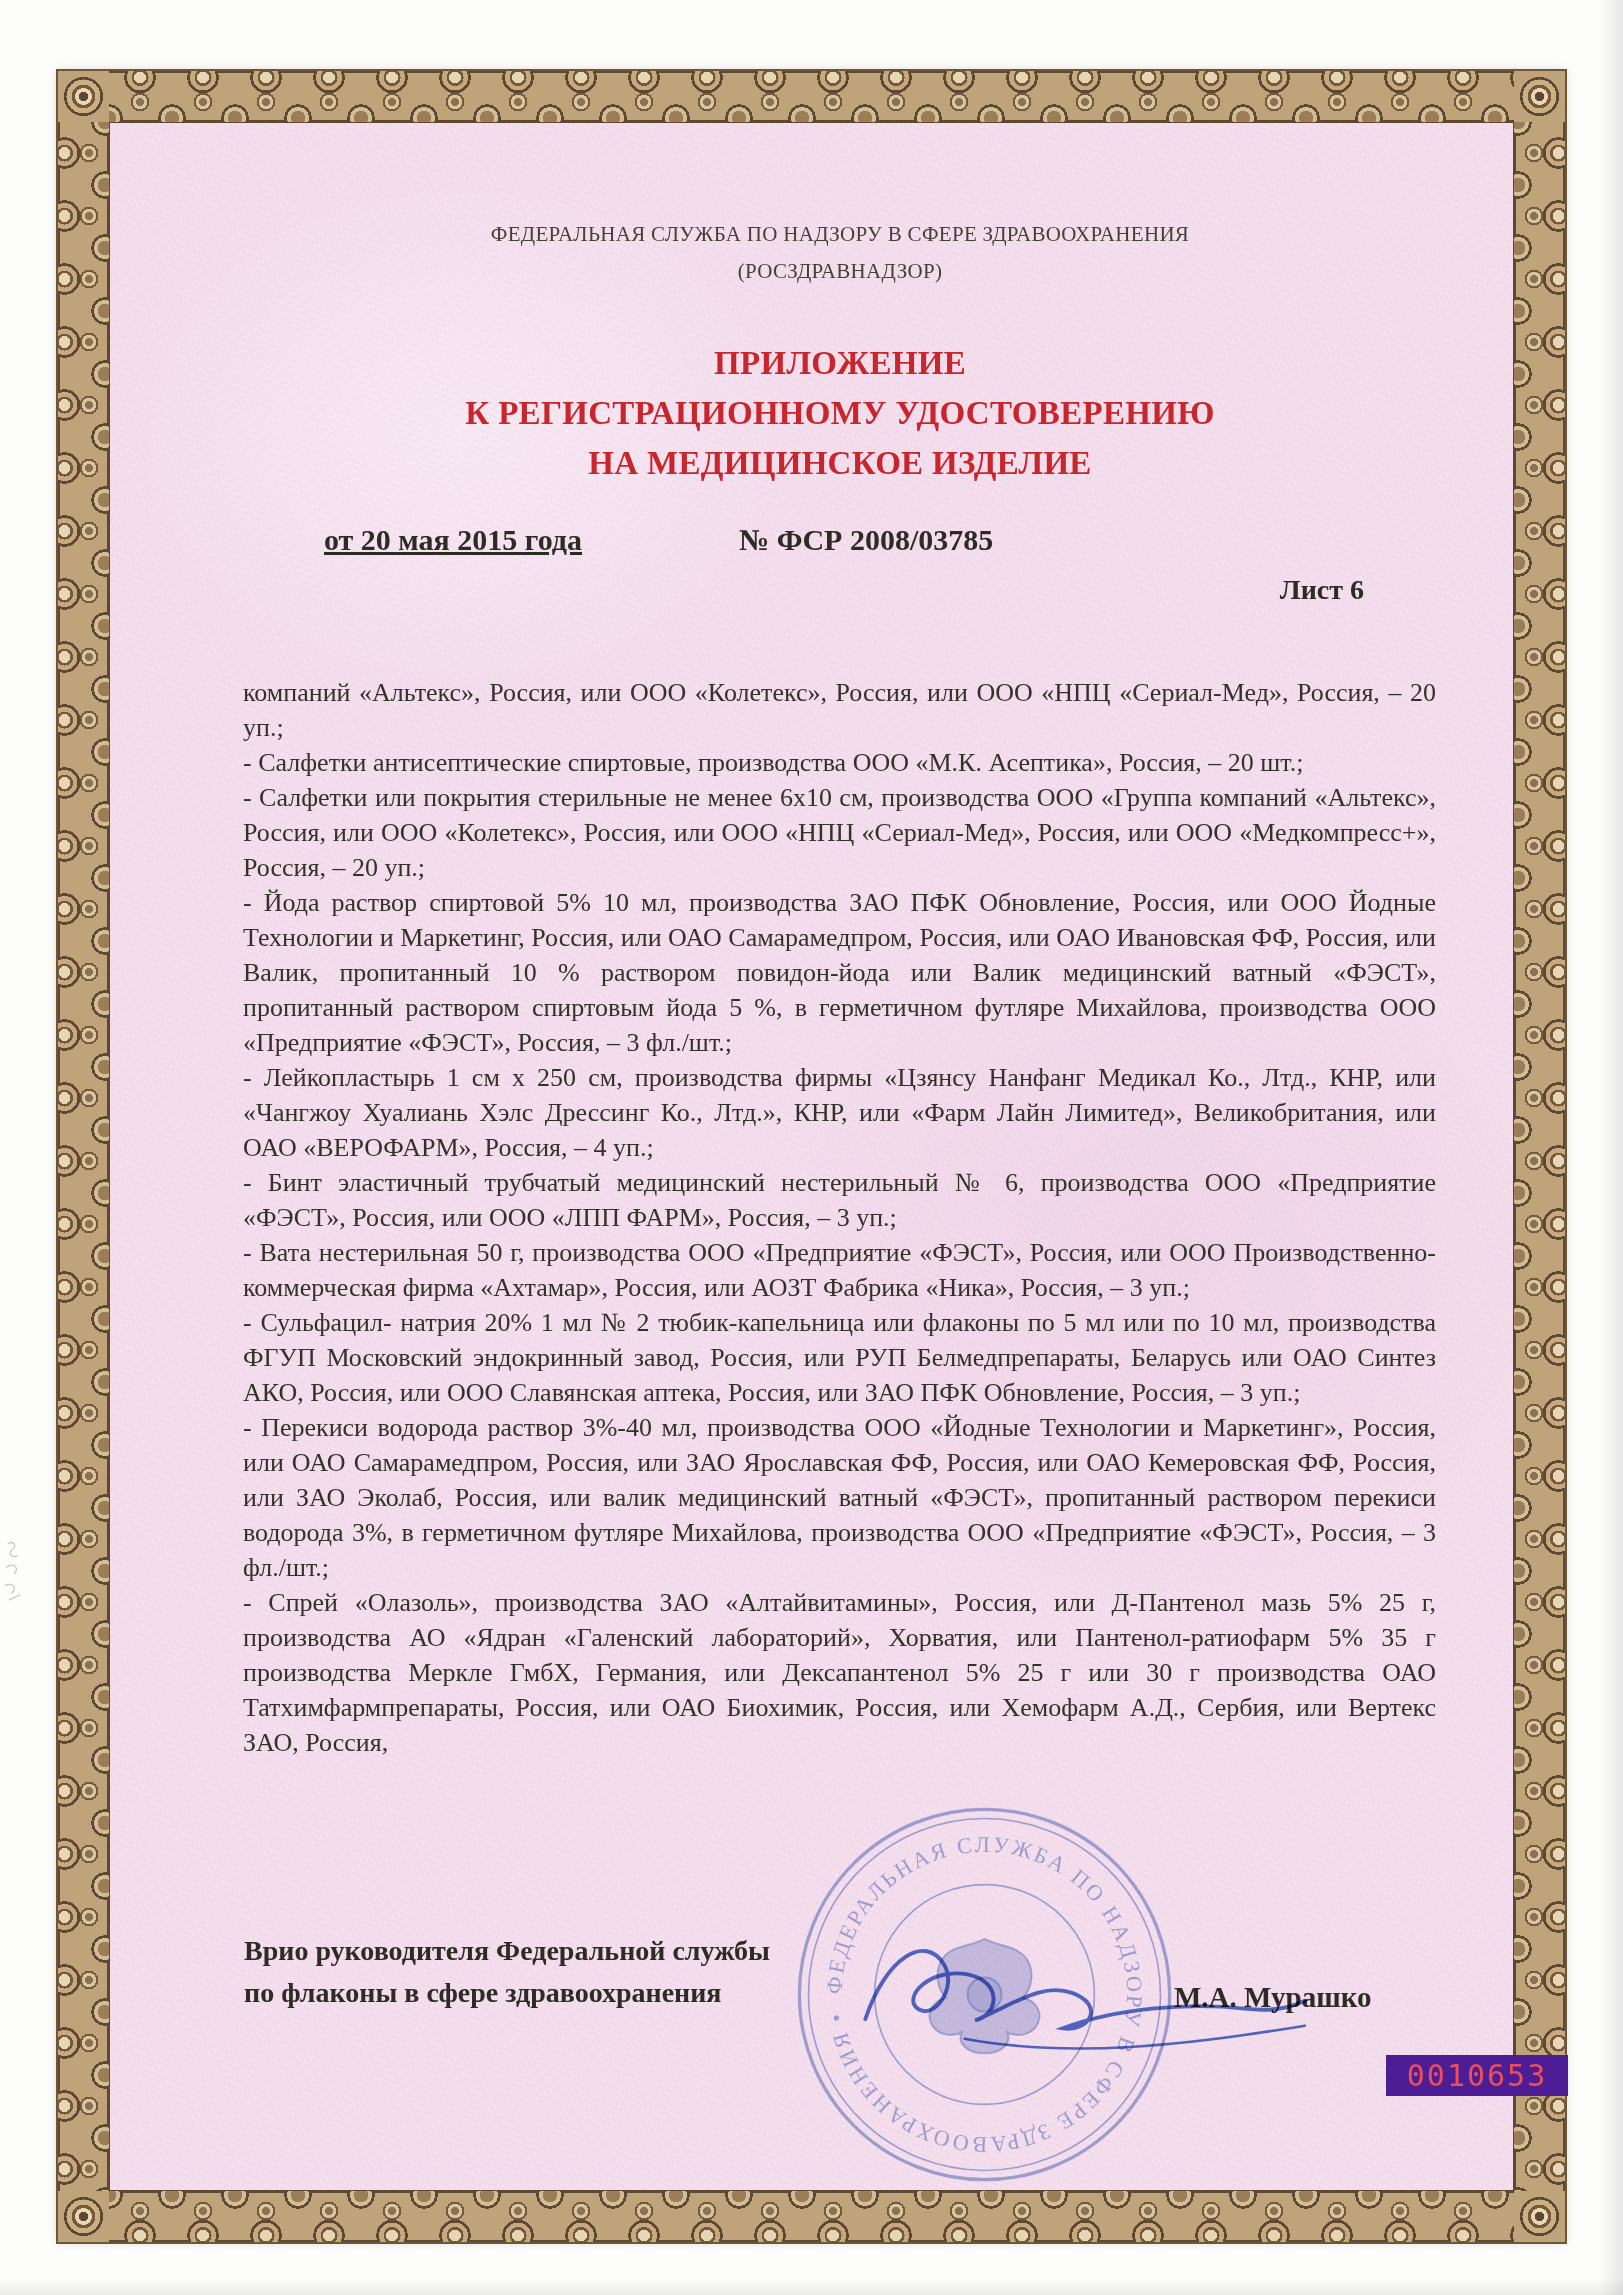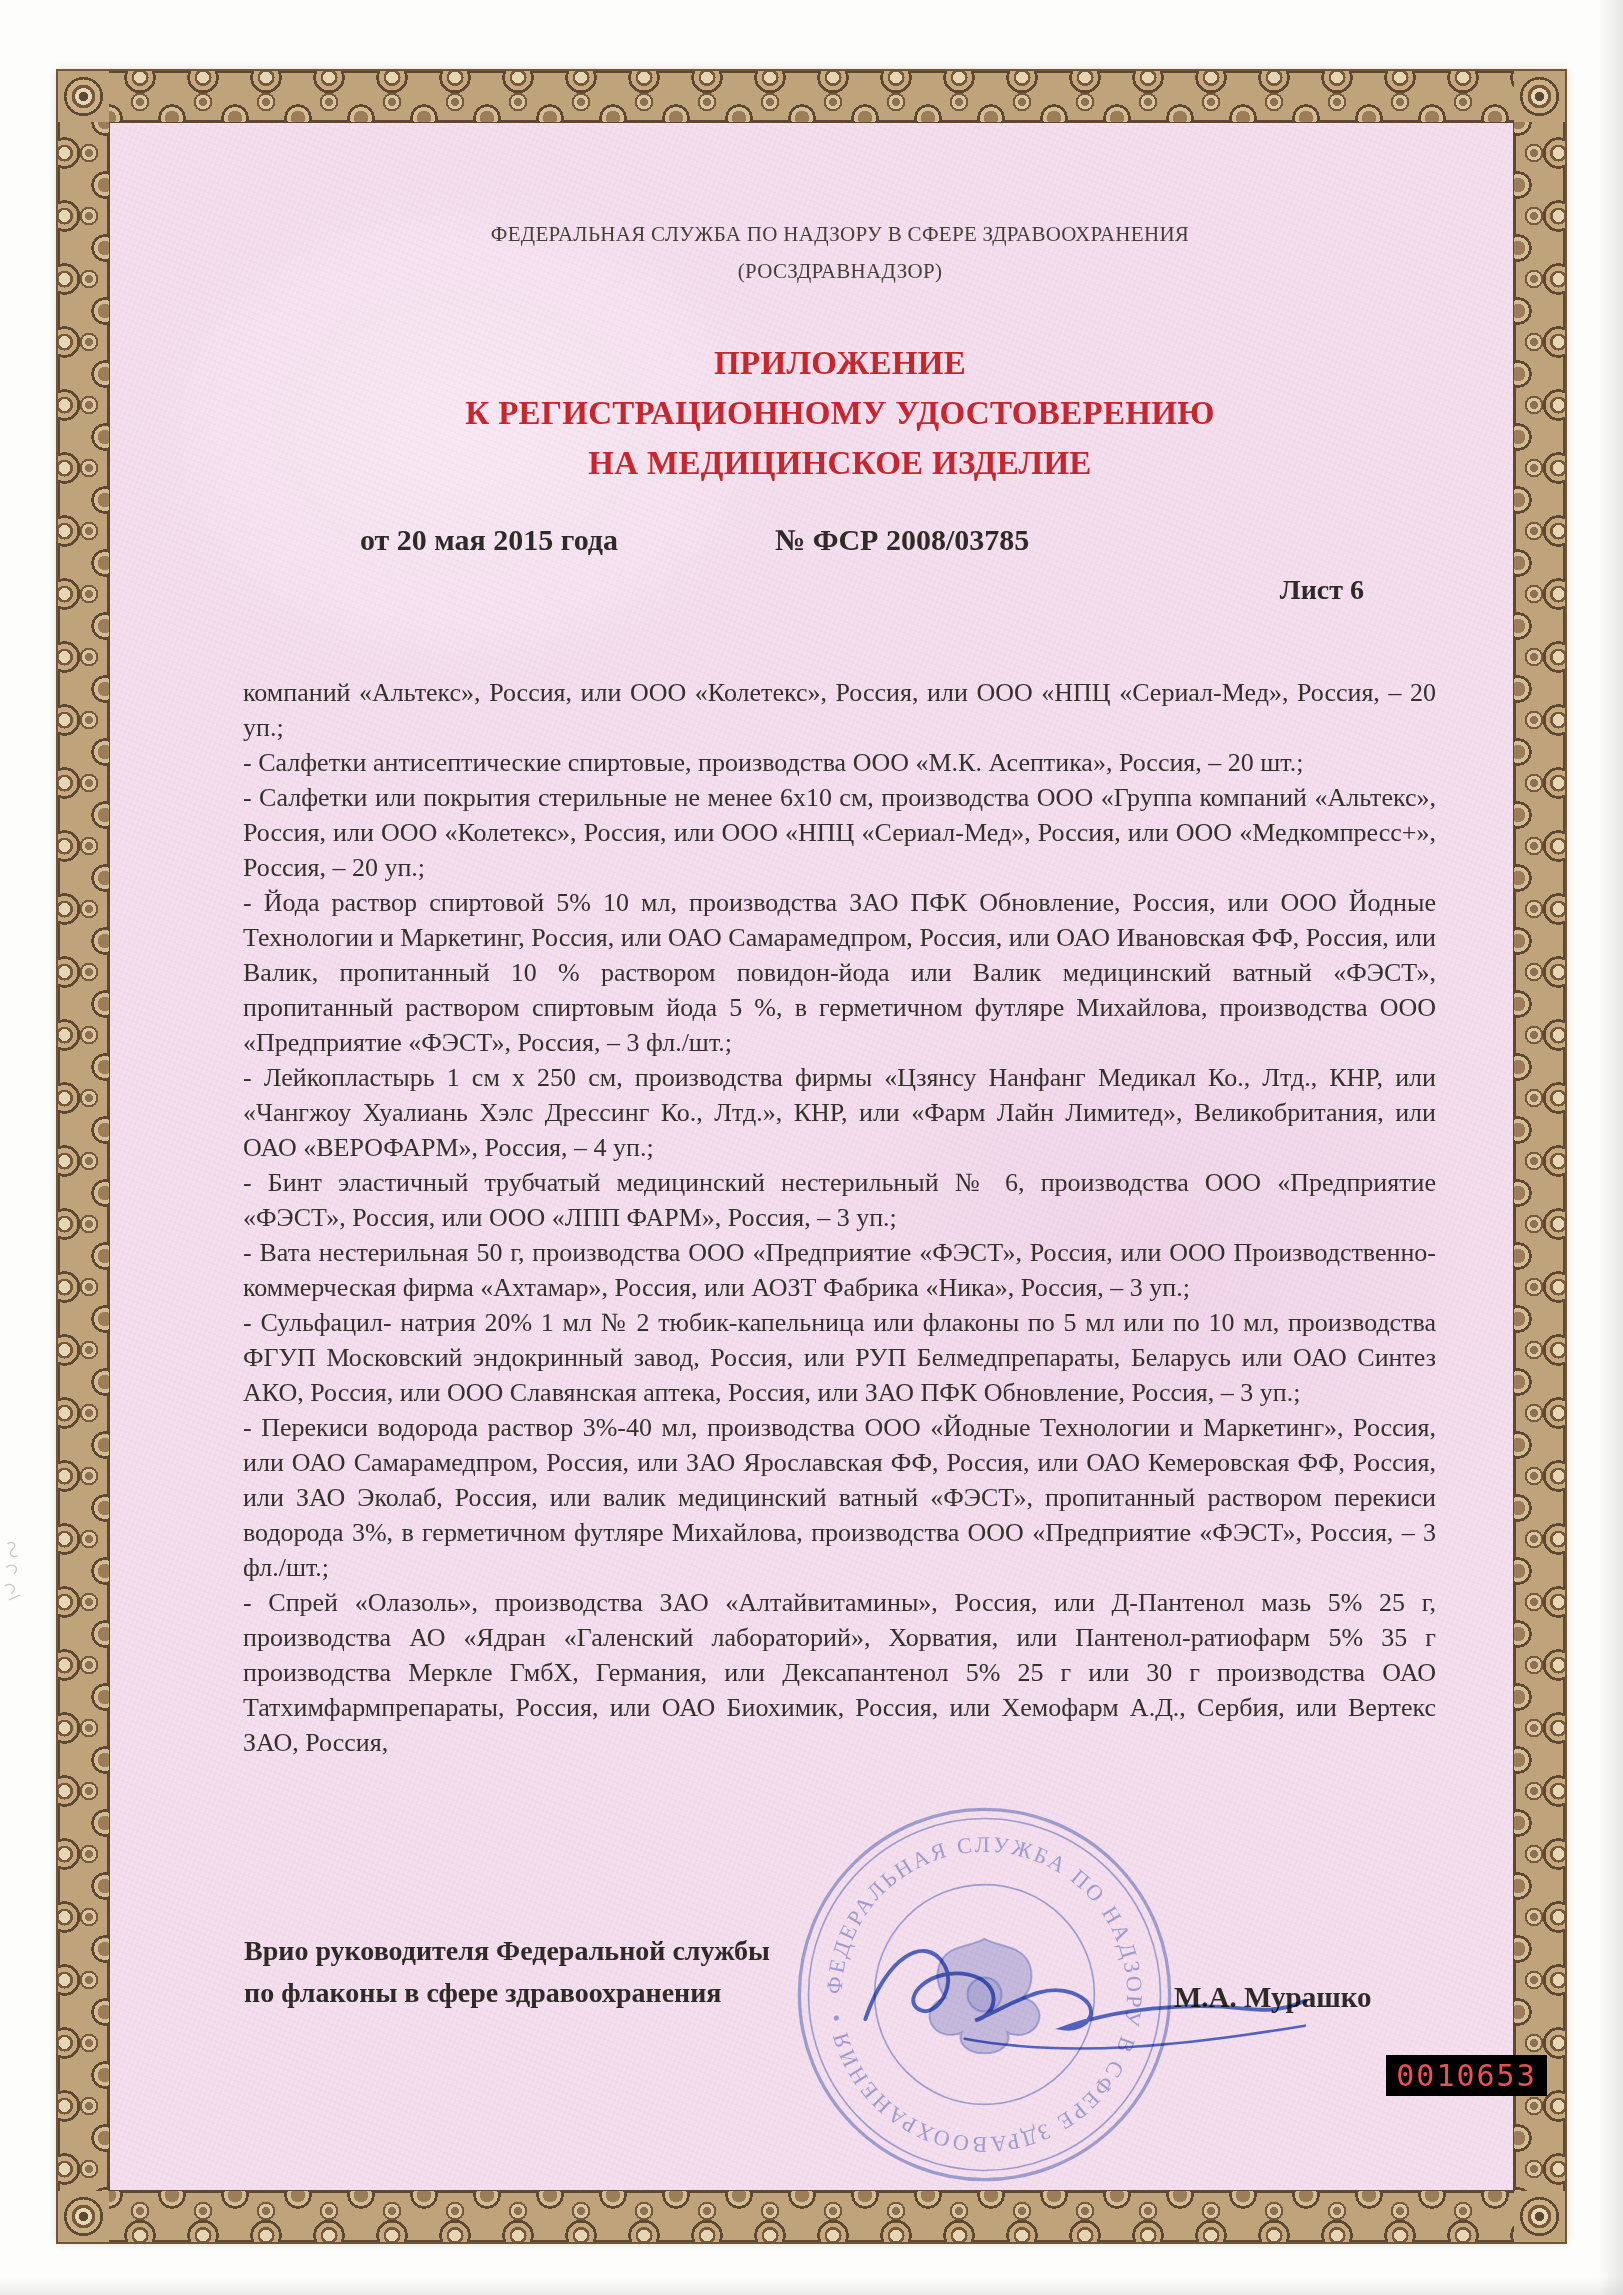--- a/index.html
+++ b/index.html
@@ -51,39 +51,39 @@
       radial-gradient(589px 458px at 25% 15%,rgba(255,255,255,.35),rgba(255,255,255,0) 60%),
       radial-gradient(654px 589px at 75% 55%,rgba(226,186,216,.28),rgba(255,255,255,0) 60%);}
 
   
   .header-block{position:absolute;left:244px;width:1192px;top:216px;text-align:center;
     color:#453f37;font-size:21px;line-height:37px;letter-spacing:0.3px;}
   .title-block{position:absolute;left:244px;width:1192px;top:338px;text-align:center;
     color:#c8262c;font-weight:bold;font-size:33px;line-height:50px;letter-spacing:0.3px;}
   .meta-row{position:absolute;left:244px;width:1192px;top:523px;display:flex;
     font-weight:bold;font-size:30px;color:#2e2a26;}
-  .meta-date{margin-left:116px;}
+  .meta-date{margin-left:80px;text-decoration:underline;}
   .meta-number{margin-left:157px;}
   .sheet{position:absolute;left:244px;width:1192px;top:574px;text-align:right;
     padding-right:72px;box-sizing:border-box;font-weight:bold;font-size:28px;color:#2e2a26;}
   .body-block{position:absolute;left:243px;width:1193px;top:675px;
     font-size:26px;line-height:35px;color:#34302b;text-align:justify;}
   .body-block p{margin:0;}
   .footer-block{position:absolute;left:244px;top:1930px;font-weight:bold;
     font-size:28px;line-height:42px;color:#2e2a26;}
   .official-name{position:absolute;left:1174px;top:1981px;font-weight:bold;
     font-size:29px;color:#2e2a26;}
 
   
   .stamp{position:absolute;left:785px;top:1798px;width:399px;height:393px;
     mix-blend-mode:multiply;opacity:.85;}
   .signature{position:absolute;left:847px;top:1904px;width:471px;height:157px;
     mix-blend-mode:multiply;}
-  .serial-wrap{position:absolute;left:1386px;top:2055px;width:161px;height:41px;
-    background:#000000;display:flex;align-items:center;justify-content:center;}
+  .serial-wrap{position:absolute;left:1386px;top:2055px;width:182px;height:41px;
+    background:#4c1d95;display:flex;align-items:center;justify-content:center;}
   .serial{font-family:"DejaVu Sans Mono","Liberation Mono",monospace;
     font-size:30px;color:#ee4e55;letter-spacing:2px;}
   .scribble{position:absolute;left:1.3px;top:1536px;width:39px;height:72px;opacity:.45;}
 </style>
 </head>
 <body>
 
 <div class="scan-page">
 
   <div class="frame">

